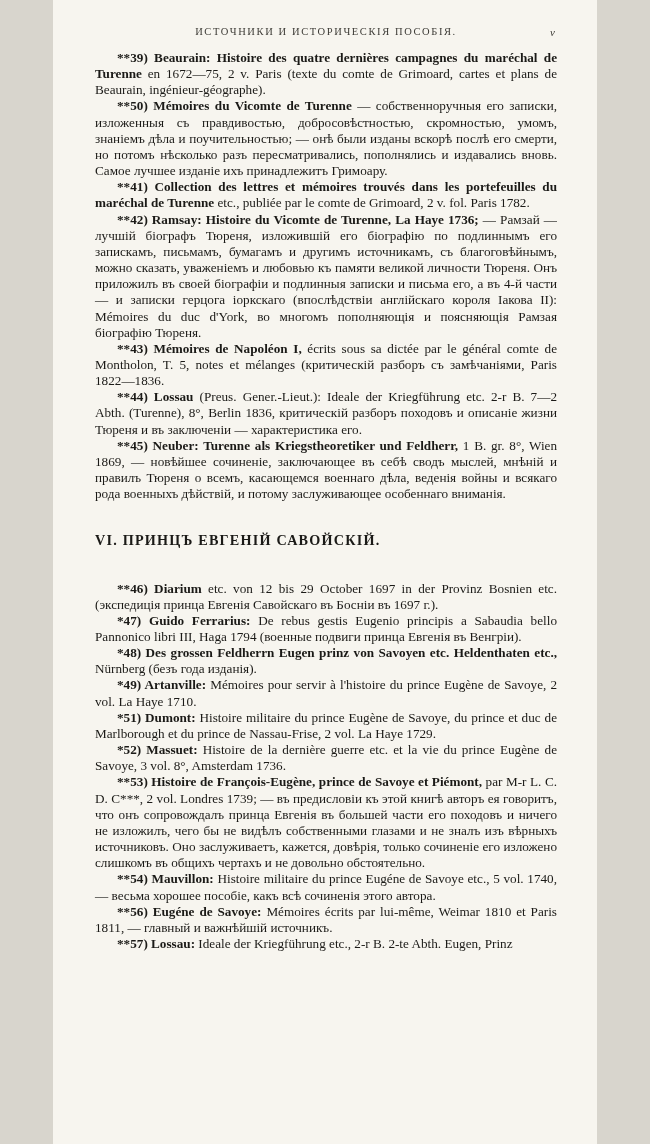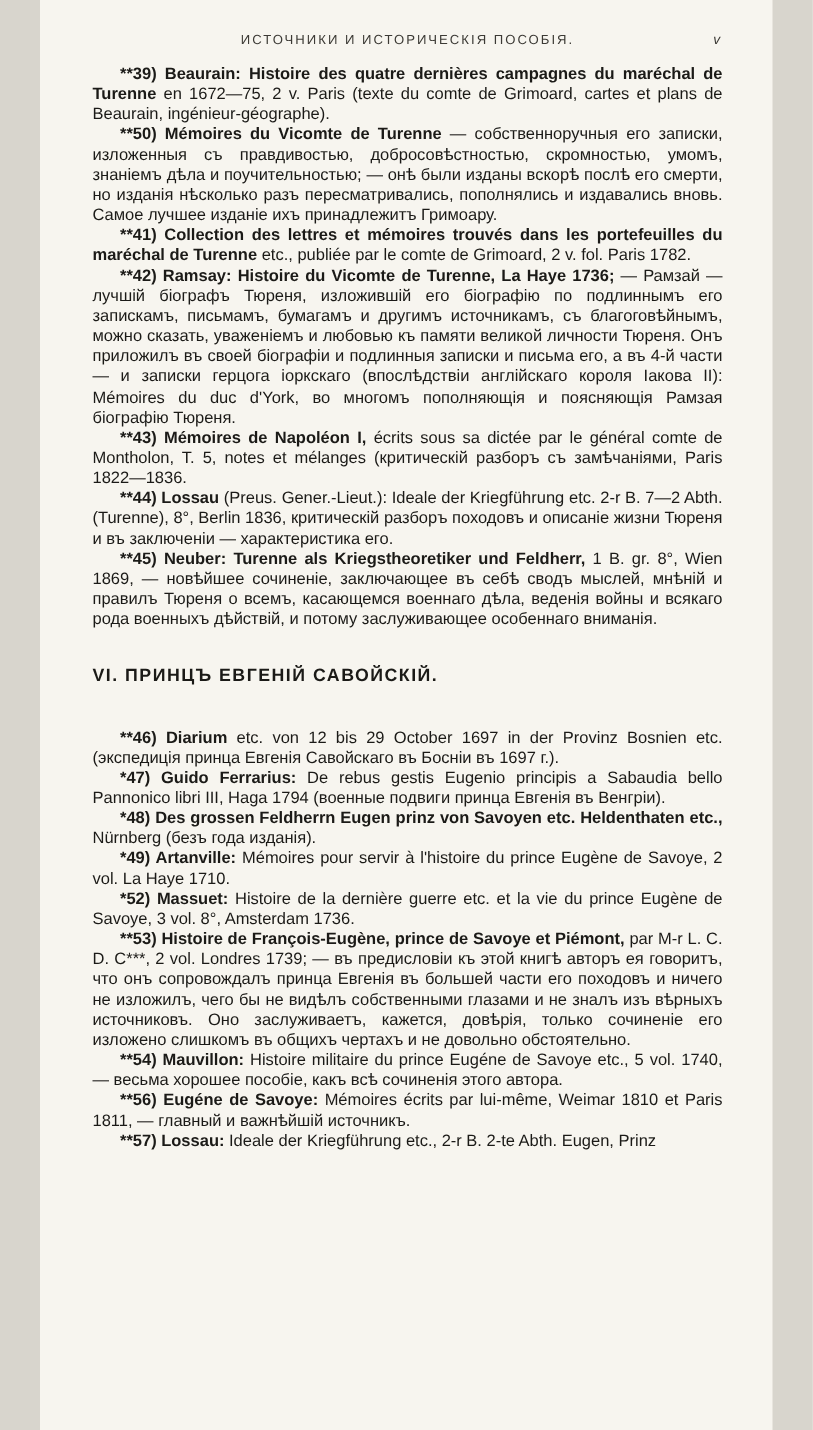--- a/index.html
+++ b/index.html
@@ -1,22 +1,22 @@
 <!DOCTYPE html>
 <html lang="ru"><head>
 <meta charset="utf-8">
 <style>
   html,body{margin:0;padding:0;background:#d8d5cd;}
   .page{
     position:relative;
-    width:586px;height:1144px;
+    width:544px;height:1144px;
     margin:0 auto;
     background:#f7f5ef;
     color:#1b1a17;
-    font-family:Liberation Sans, sans-serif;
+    font-family:Liberation Serif, serif;
     box-sizing:border-box;
     padding:26px 40px 14px 42px;
     overflow:hidden;
   }
   .running-head{
     position:relative;
     text-align:center;
     font-size:10.5px;
     letter-spacing:1.6px;
     color:#3c3a35;
@@ -51,35 +51,36 @@
 
 <div class="page">
 
   <div class="running-head">
     <span>ИСТОЧНИКИ И ИСТОРИЧЕСКІЯ ПОСОБІЯ.</span>
     <span class="page-number">v</span>
   </div>
 
   <div>
       <p class="entry"><span class="lead">**39) Beaurain: Histoire des quatre dernières campagnes du maréchal de Turenne</span><span> en 1672—75, 2 v. Paris (texte du comte de Grimoard, cartes et plans de Beaurain, ingénieur-géographe).</span></p>
-      <p class="entry"><span class="lead">**50) Mémoires du Vicomte de Turenne</span><span> — собственноручныя его записки, изложенныя съ правдивостью, добросовѣстностью, скромностью, умомъ, знаніемъ дѣла и поучительностью; — онѣ были изданы вскорѣ послѣ его смерти, но изданія нѣсколько разъ пересматривались, пополнялись и издавались вновь. Самое лучшее изданіе ихъ принадлежитъ Гримоару.</span></p>
+      <p class="entry"><span class="lead">**50) Mémoires du Vicomte de Turenne</span><span> — собственноручныя его записки, изложенныя съ правдивостью, добросовѣстностью, скромностью, умомъ, знаніемъ дѣла и поучительностью; — онѣ были изданы вскорѣ послѣ его смерти, но потомъ нѣсколько разъ пересматривались, пополнялись и издавались вновь. Самое лучшее изданіе ихъ принадлежитъ Гримоару.</span></p>
       <p class="entry"><span class="lead">**41) Collection des lettres et mémoires trouvés dans les portefeuilles du maréchal de Turenne</span><span> etc., publiée par le comte de Grimoard, 2 v. fol. Paris 1782.</span></p>
       <p class="entry"><span class="lead">**42) Ramsay: Histoire du Vicomte de Turenne, La Haye 1736;</span><span> — Рамзай — лучшій біографъ Тюреня, изложившій его біографію по подлиннымъ его запискамъ, письмамъ, бумагамъ и другимъ источникамъ, съ благоговѣйнымъ, можно сказать, уваженіемъ и любовью къ памяти великой личности Тюреня. Онъ приложилъ въ своей біографіи и подлинныя записки и письма его, а въ 4-й части — и записки герцога іоркскаго (впослѣдствіи англійскаго короля Іакова II): Mémoires du duc d'York, во многомъ пополняющія и поясняющія Рамзая біографію Тюреня.</span></p>
       <p class="entry"><span class="lead">**43) Mémoires de Napoléon I,</span><span> écrits sous sa dictée par le général comte de Montholon, T. 5, notes et mélanges (критическій разборъ съ замѣчаніями, Paris 1822—1836.</span></p>
       <p class="entry"><span class="lead">**44) Lossau</span><span> (Preus. Gener.-Lieut.): Ideale der Kriegführung etc. 2-r B. 7—2 Abth. (Turenne), 8°, Berlin 1836, критическій разборъ походовъ и описаніе жизни Тюреня и въ заключеніи — характеристика его.</span></p>
       <p class="entry"><span class="lead">**45) Neuber: Turenne als Kriegstheoretiker und Feldherr,</span><span> 1 B. gr. 8°, Wien 1869, — новѣйшее сочиненіе, заключающее въ себѣ сводъ мыслей, мнѣній и правилъ Тюреня о всемъ, касающемся военнаго дѣла, веденія войны и всякаго рода военныхъ дѣйствій, и потому заслуживающее особеннаго вниманія.</span></p>
     </div>
 
   <p class="entry section-heading">VI. ПРИНЦЪ ЕВГЕНІЙ САВОЙСКІЙ.</p>
 
   <div>
       <p class="entry"><span class="lead">**46) Diarium</span><span> etc. von 12 bis 29 October 1697 in der Provinz Bosnien etc. (экспедиція принца Евгенія Савойскаго въ Босніи въ 1697 г.).</span></p>
       <p class="entry"><span class="lead">*47) Guido Ferrarius:</span><span> De rebus gestis Eugenio principis a Sabaudia bello Pannonico libri III, Haga 1794 (военные подвиги принца Евгенія въ Венгріи).</span></p>
       <p class="entry"><span class="lead">*48) Des grossen Feldherrn Eugen prinz von Savoyen etc. Heldenthaten etc.,</span><span> Nürnberg (безъ года изданія).</span></p>
       <p class="entry"><span class="lead">*49) Artanville:</span><span> Mémoires pour servir à l'histoire du prince Eugène de Savoye, 2 vol. La Haye 1710.</span></p>
+      <p class="entry"><span class="lead">*51) Dumont:</span><span> Histoire militaire du prince Eugène de Savoye, du prince et duc de Marlborough et du prince de Nassau-Frise, 2 vol. La Haye 1729.</span></p>
       <p class="entry"><span class="lead">*52) Massuet:</span><span> Histoire de la dernière guerre etc. et la vie du prince Eugène de Savoye, 3 vol. 8°, Amsterdam 1736.</span></p>
       <p class="entry"><span class="lead">**53) Histoire de François-Eugène, prince de Savoye et Piémont,</span><span> par M-r L. C. D. C***, 2 vol. Londres 1739; — въ предисловіи къ этой книгѣ авторъ ея говоритъ, что онъ сопровождалъ принца Евгенія въ большей части его походовъ и ничего не изложилъ, чего бы не видѣлъ собственными глазами и не зналъ изъ вѣрныхъ источниковъ. Оно заслуживаетъ, кажется, довѣрія, только сочиненіе его изложено слишкомъ въ общихъ чертахъ и не довольно обстоятельно.</span></p>
       <p class="entry"><span class="lead">**54) Mauvillon:</span><span> Histoire militaire du prince Eugéne de Savoye etc., 5 vol. 1740, — весьма хорошее пособіе, какъ всѣ сочиненія этого автора.</span></p>
       <p class="entry"><span class="lead">**56) Eugéne de Savoye:</span><span> Mémoires écrits par lui-même, Weimar 1810 et Paris 1811, — главный и важнѣйшій источникъ.</span></p>
       <p class="entry"><span class="lead">**57) Lossau:</span><span> Ideale der Kriegführung etc., 2-r B. 2-te Abth. Eugen, Prinz</span></p>
     </div>
 
 </div>
 
 </body></html>

